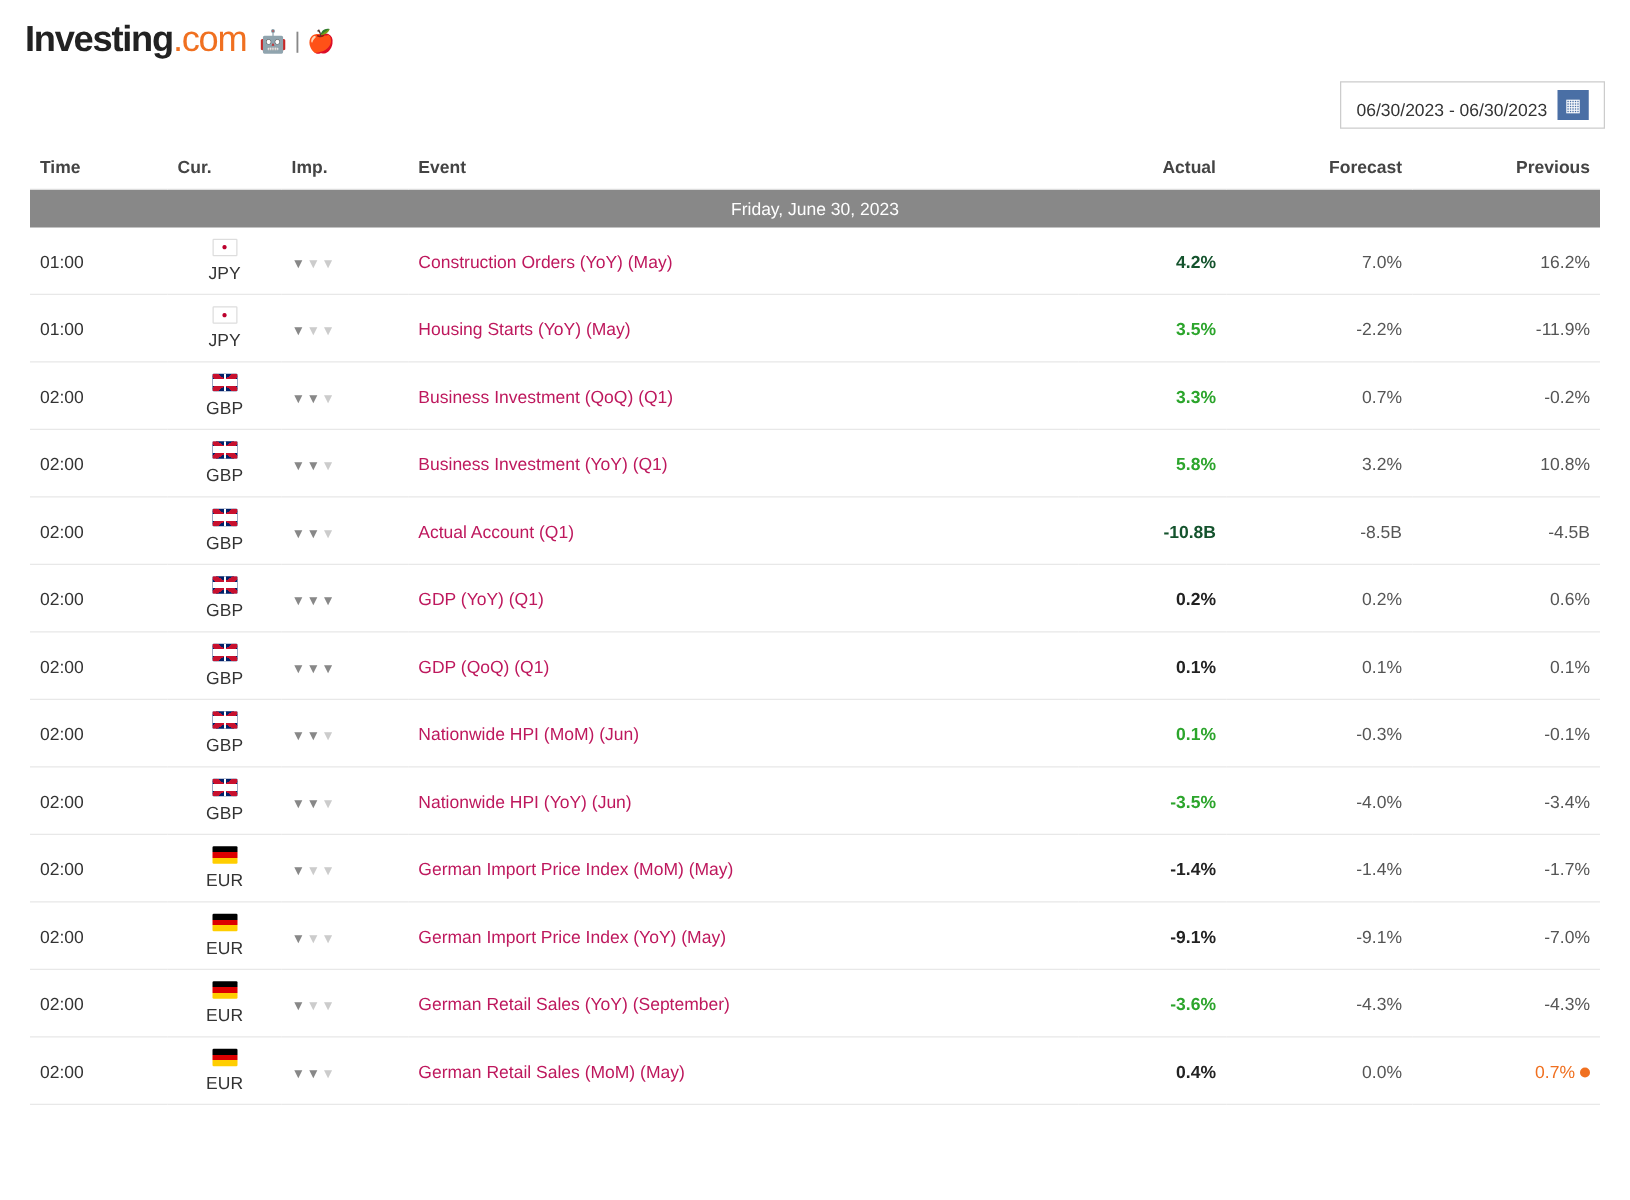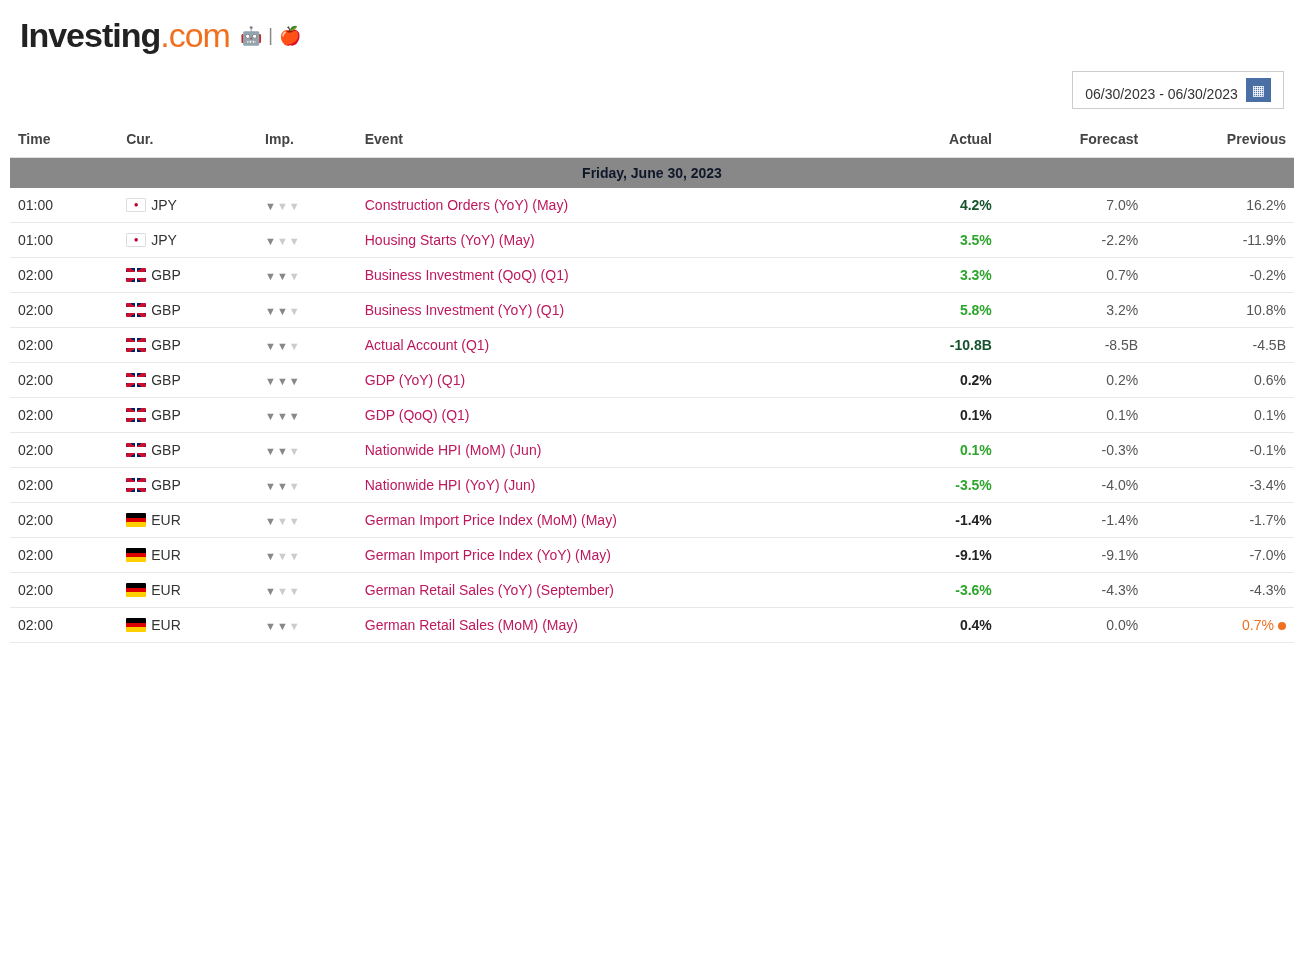--- a/index.html
+++ b/index.html
@@ -9,21 +9,21 @@
       color: #333;
       font-size: 14px;
     }
     .header {
       padding: 16px 20px 8px 20px;
       display: flex;
       align-items: center;
       gap: 10px;
     }
     .logo-investing {
-      font-size: 34px;
+      font-size: 29px;
       font-weight: bold;
       color: #222;
       letter-spacing: -1px;
     }
     .logo-investing .com {
       color: #f07020;
       font-weight: normal;
     }
     .logo-icons {
       display: flex;
@@ -46,53 +46,53 @@
       align-items: flex-end;
       gap: 8px;
     }
     .calendar-icon {
       background: #4a6fa5;
       color: white;
       padding: 4px 6px;
       font-size: 14px;
     }
     .table-container {
-      padding: 0 10px;
+      padding: 0 24px;
     }
     table {
       width: 100%;
       border-collapse: collapse;
       font-size: 14px;
     }
     thead tr th {
       padding: 10px 8px;
       text-align: left;
       font-weight: bold;
       color: #444;
       border-bottom: 1px solid #ddd;
       background: #fff;
     }
     thead tr th.right { text-align: right; }
     .section-header td {
       background: #888;
-      color: #0f172a;
+      color: #ffffff;
       text-align: center;
-      font-weight: bold;
+      font-weight: normal;
       padding: 7px 8px;
       font-size: 14px;
     }
     tbody tr.data-row {
       border-bottom: 1px solid #e8e8e8;
     }
     tbody tr.data-row td {
       padding: 9px 8px;
       vertical-align: middle;
     }
     .td-time { color: #333; white-space: nowrap; min-width: 55px; }
-    .td-cur { display: flex; align-items: center; gap: 5px; white-space: nowrap; }
+    .td-cur { display: flex; align-items: center; gap: 5px; white-space: nowrap; flex-direction: column; }
     .td-imp { white-space: nowrap; }
     .td-event { color: #be185d; }
     .td-actual { text-align: right; font-weight: bold; }
     .td-forecast { text-align: right; color: #555; }
     .td-previous { text-align: right; color: #555; }
     .color-green { color: #2ca52c; font-weight: bold; }
     .color-red { color: #14532d; font-weight: bold; }
     .color-black { color: #222; font-weight: bold; }
     .color-orange { color: #f07020; }
     .flag {

